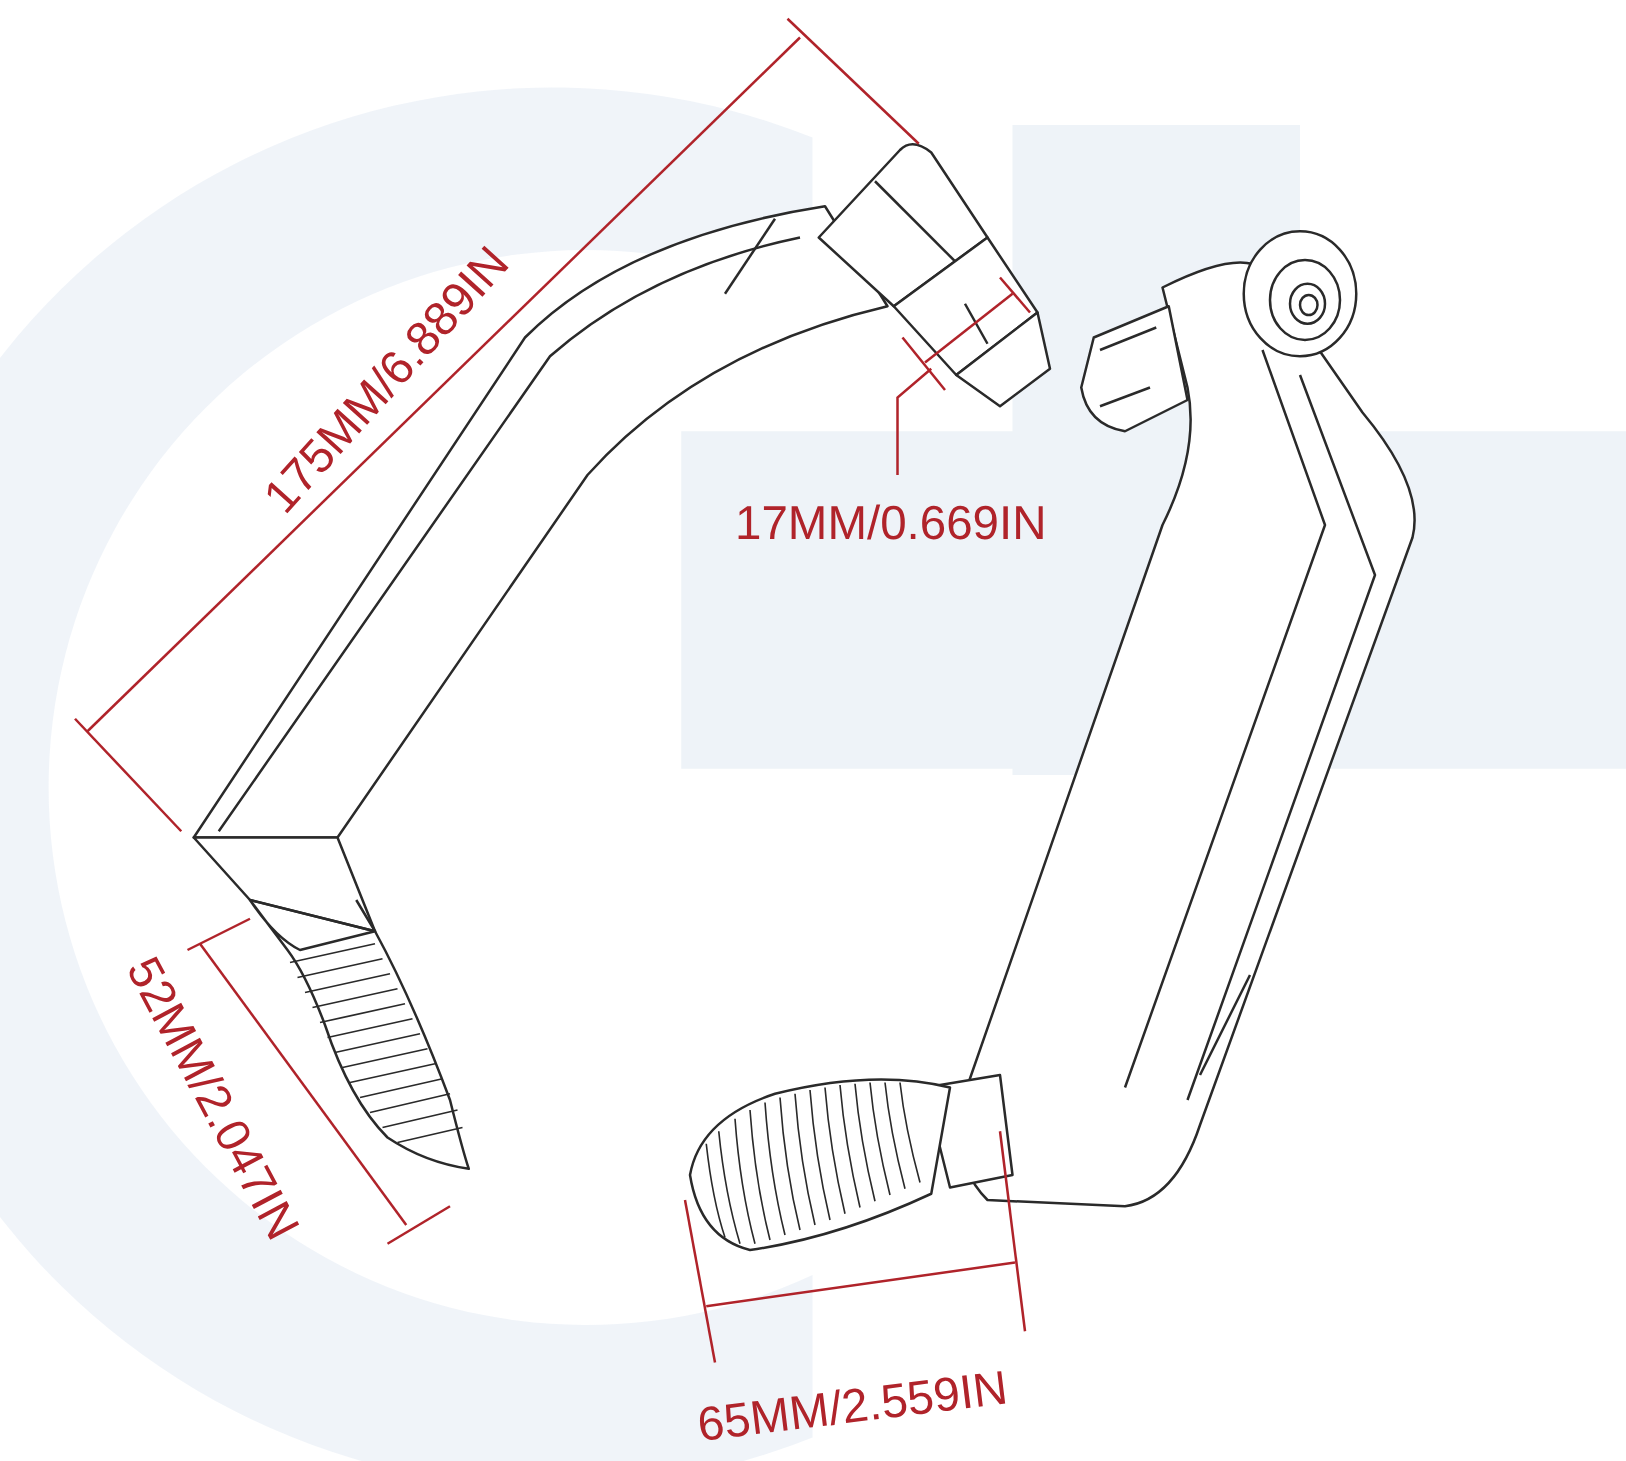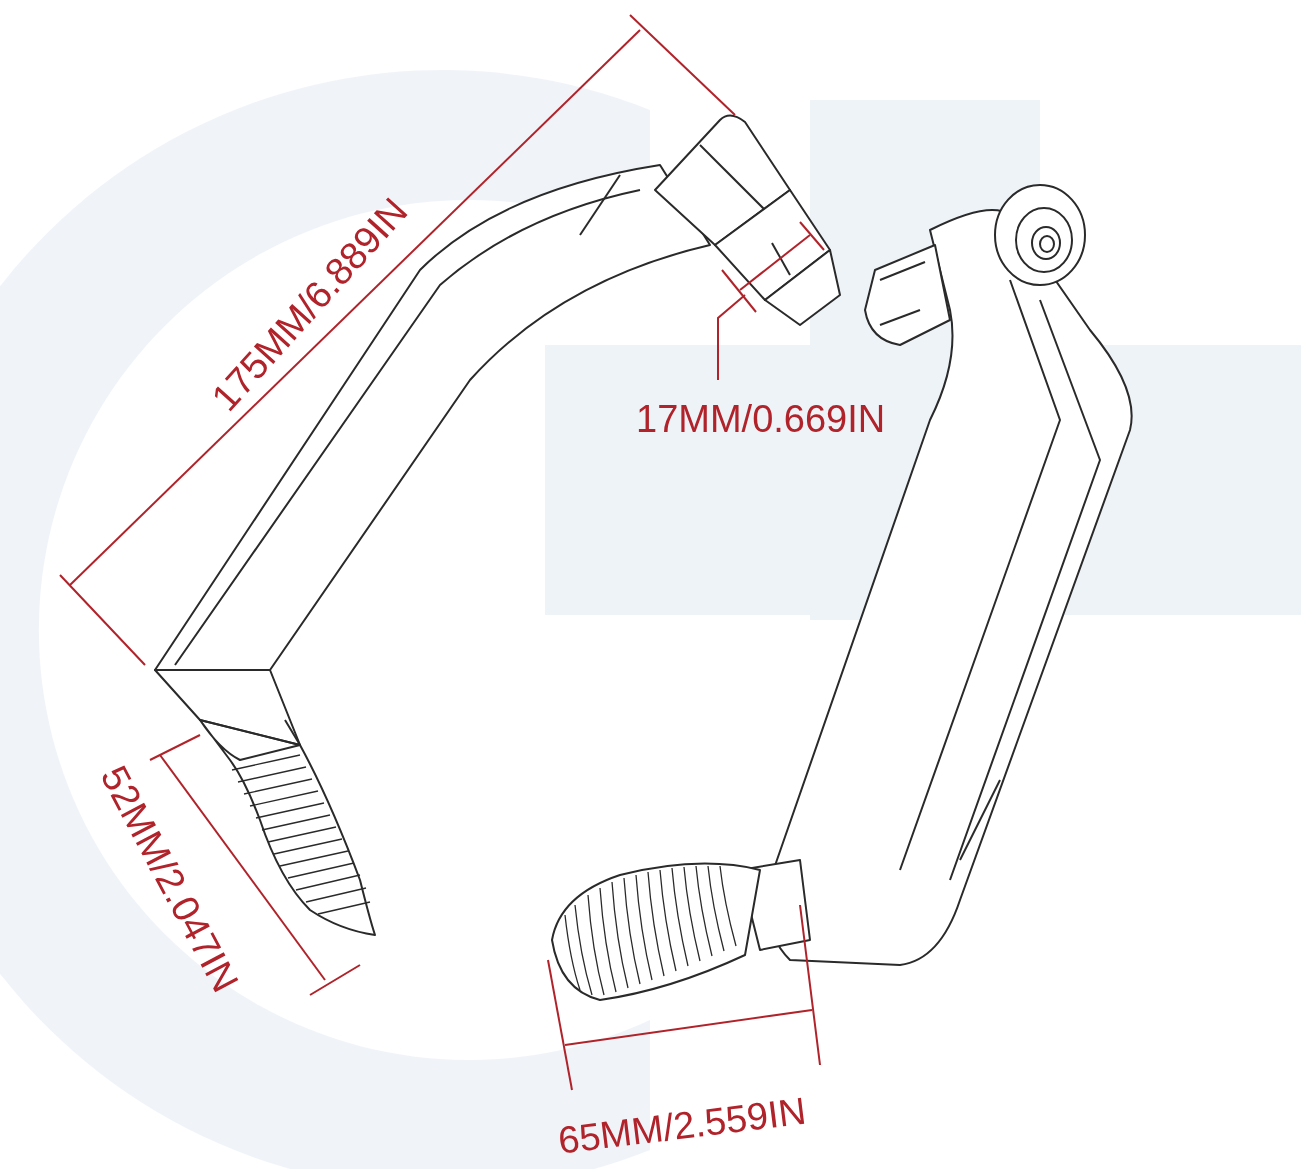--- a/index.html
+++ b/index.html
@@ -3,21 +3,21 @@
   <meta charset="utf-8">
   <style>
     html, body { margin: 0; padding: 0; background: #ffffff; }
     body { width: 1301px; height: 1169px; overflow: hidden; position: relative;
            font-family: "Liberation Sans", sans-serif; }
     #stage { position: absolute; left: 0; top: 0; width: 1301px; height: 1169px; }
     .lbl { position: absolute; color: #b0232a; font-family: "Liberation Sans", sans-serif;
            font-size: 38px; letter-spacing: 0px; white-space: nowrap; transform-origin: 0 0;
            line-height: 1; }
     #lbl-175 { left: 205px; top: 392px; transform: rotate(-48deg); }
-    #lbl-17  { left: 588px; top: 400px; margin-left: 48px; }
+    #lbl-17  { left: 588px; top: 400px; }
     #lbl-52  { left: 128px; top: 760px; transform: rotate(62deg); }
     #lbl-65  { left: 556px; top: 1122px; transform: rotate(-7deg); }
   </style>
 </head>
 <body>
 
 <div id="stage">
   <svg width="1301" height="1169" viewBox="0 0 1301 1169" xmlns="http://www.w3.org/2000/svg">
 
     <g fill="#eef3f8">

